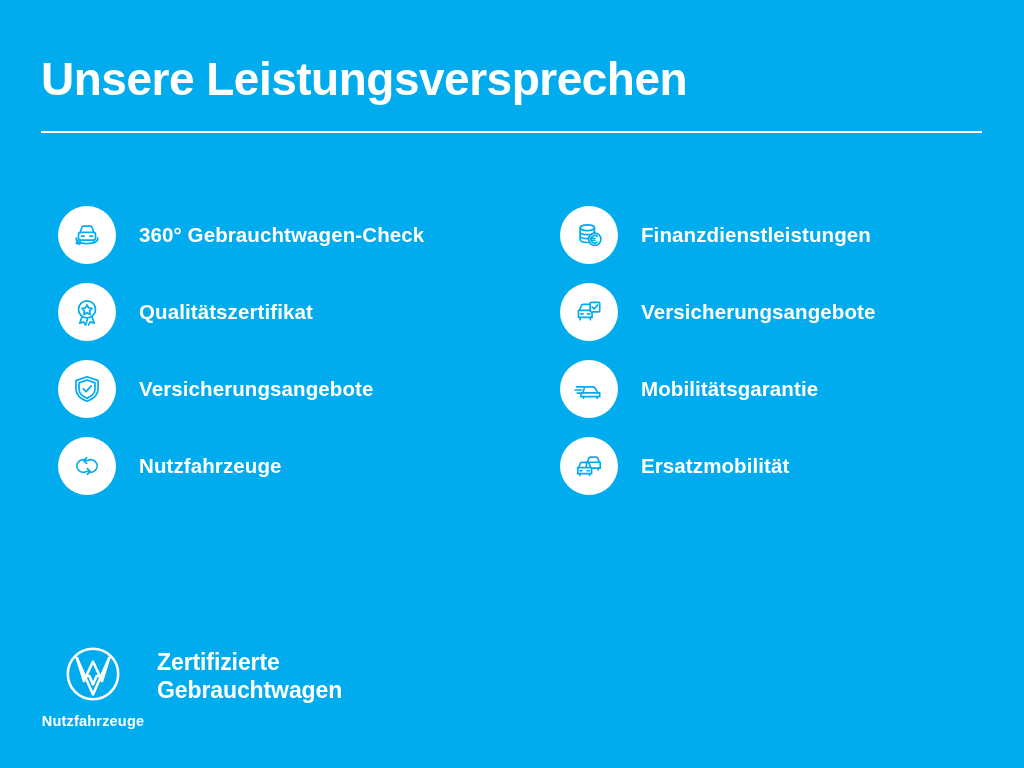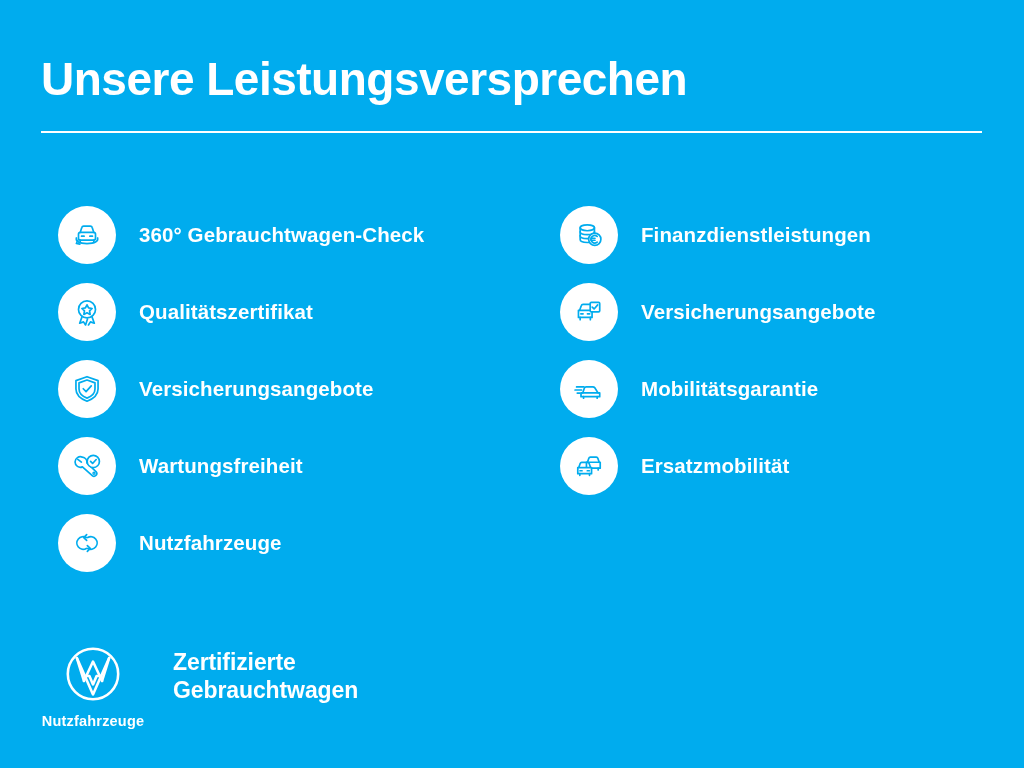--- a/index.html
+++ b/index.html
@@ -108,21 +108,21 @@
   }
   .brand-sub {
     margin-top: 11px;
     font-size: 14.5px;
     font-weight: 700;
     color: #ffffff;
     letter-spacing: 0.2px;
     white-space: nowrap;
   }
   .brand-claim {
-    margin-left: 28px;
+    margin-left: 12px;
     margin-top: 8px;
     font-size: 23px;
     line-height: 28px;
     font-weight: 700;
     color: #ffffff;
     letter-spacing: -0.1px;
     white-space: nowrap;
   }
 </style>
 </head>
@@ -168,32 +168,20 @@
         <span class="promise-icon">
           <svg viewBox="0 0 40 40" fill="none" stroke="#00ACEE" stroke-width="2" stroke-linecap="round" stroke-linejoin="round">
             <path d="M20 5.5 L33 10.2 V20 q0 9.4 -13 14.4 Q7 29.4 7 20 V10.2 Z"></path>
             <path d="M20 9.4 L29.4 12.8 V20 q0 7 -9.4 10.7 Q10.6 27 10.6 20 V12.8 Z"></path>
             <path d="M15.6 19.7 L18.9 23 L25 16.4"></path>
           </svg>
         </span>
         <span class="promise-label">Versicherungsangebote</span>
       </div>
 
-      <div class="promise-item">
-        <span class="promise-icon">
-          <svg viewBox="0 0 40 40" fill="none" stroke="#00ACEE" stroke-width="2" stroke-linecap="round" stroke-linejoin="round">
-            <path d="M14.6 9.6 a6.2 6.2 0 1 0 0 11.4 L26.2 31.2 a3.2 3.2 0 0 0 4.6 -4.4 L19.9 16.2 a6.2 6.2 0 0 0 -5.3 -6.6 Z"></path>
-            <path d="M9.2 12.2 L13.4 15.4"></path>
-            <circle cx="28.2" cy="28.6" r="1.2" stroke-width="1.6"></circle>
-            <circle cx="27.4" cy="14.6" r="7.2" fill="#ffffff"></circle>
-            <path d="M24.2 14.6 L26.6 17 L30.8 12.4"></path>
-          </svg>
-        </span>
-        <span class="promise-label">Wartungsfreiheit</span>
-      </div>
 
       <div class="promise-item">
         <span class="promise-icon">
           <svg viewBox="0 0 40 40" fill="none" stroke="#00ACEE" stroke-width="2" stroke-linecap="round" stroke-linejoin="round">
             <path d="M19.2 13.6 a7.4 7.4 0 1 0 0 12.8"></path>
             <path d="M20.8 26.4 a7.4 7.4 0 1 0 0 -12.8"></path>
             <path d="M19.6 10.2 L16.2 13.6 L19.6 16.9"></path>
             <path d="M20.4 29.8 L23.8 26.4 L20.4 23.1"></path>
           </svg>
         </span>

